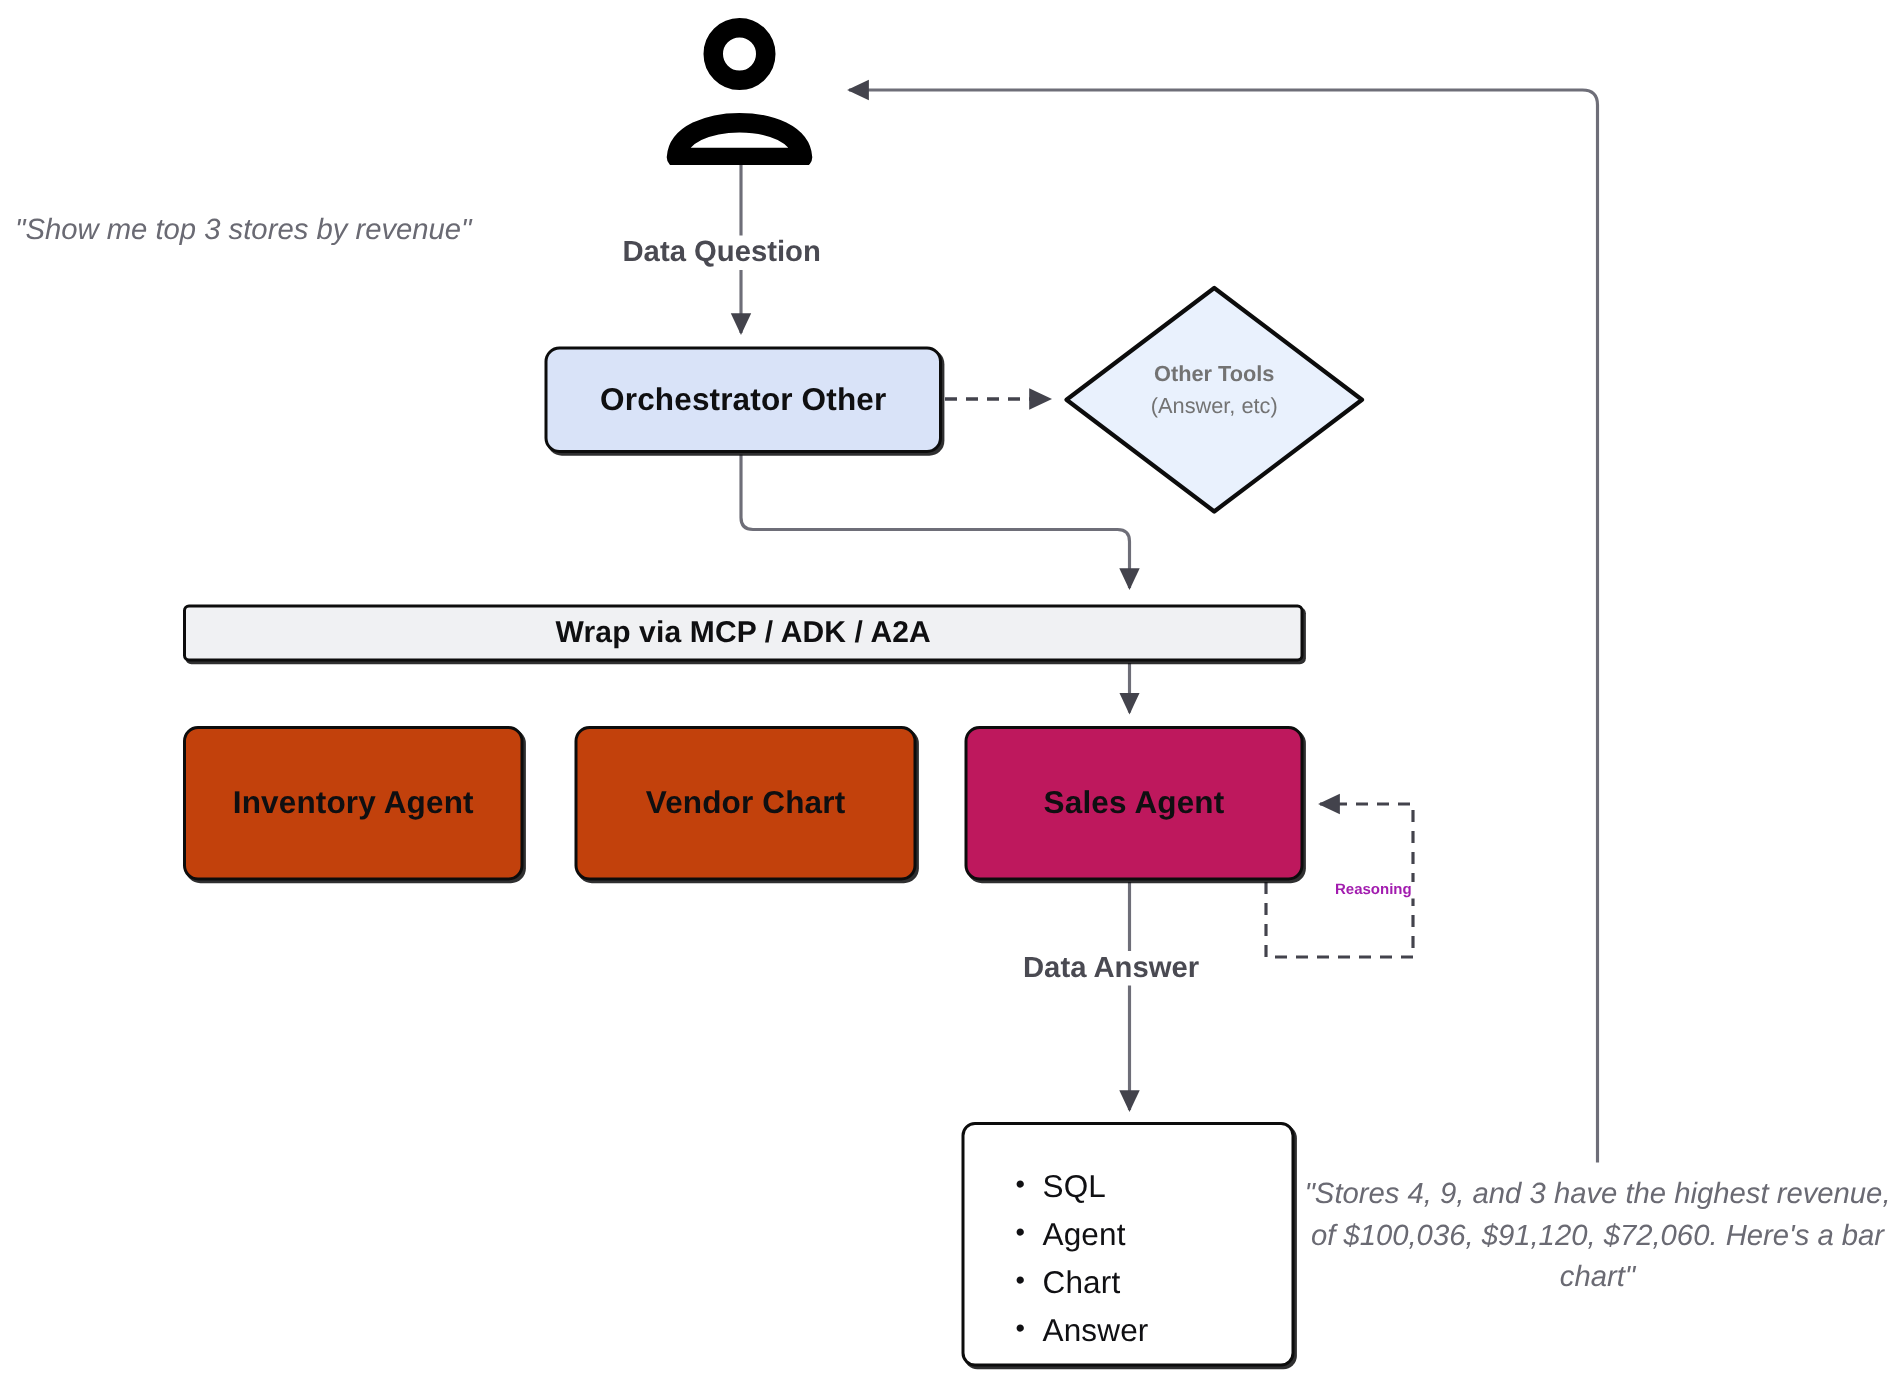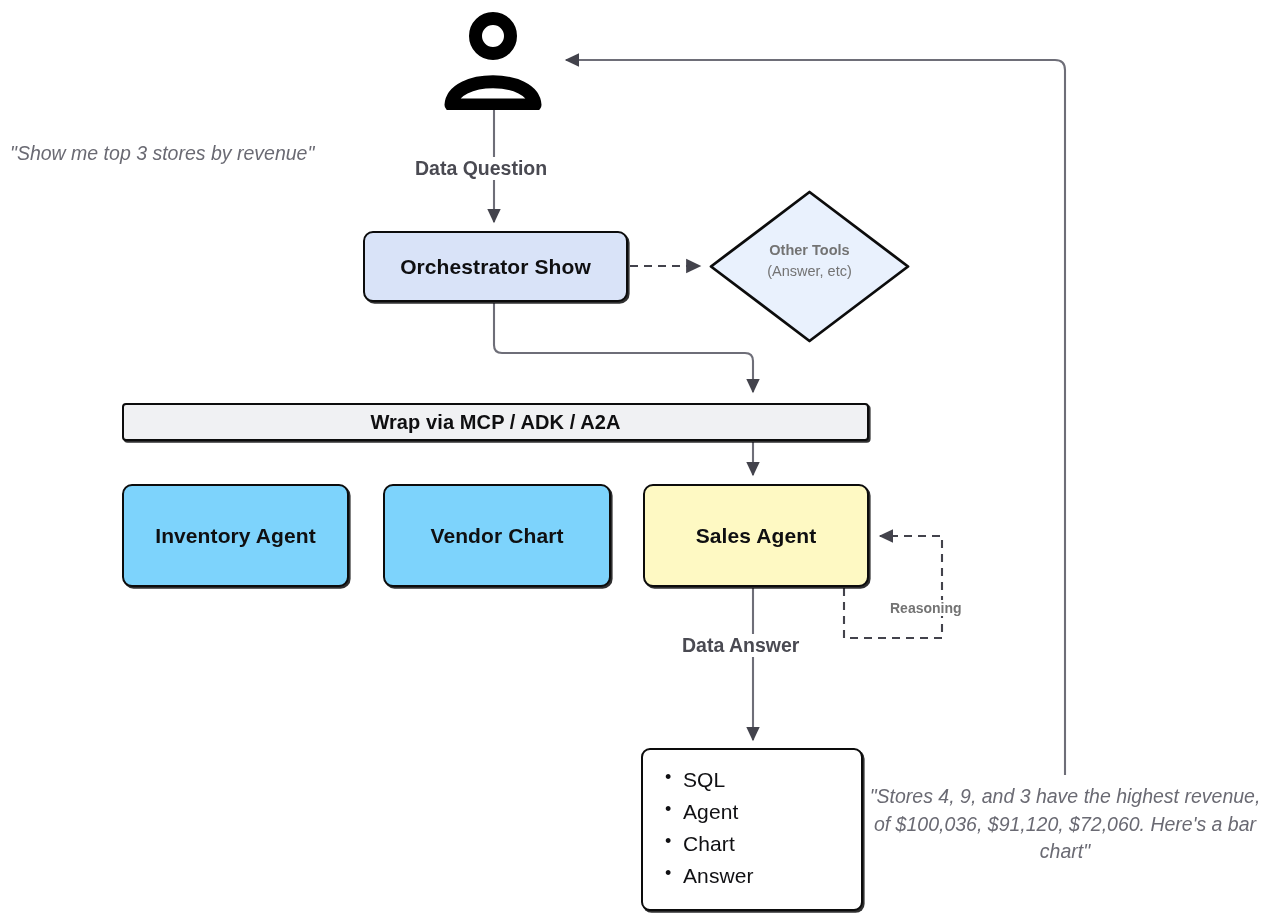--- a/index.html
+++ b/index.html
@@ -35,22 +35,22 @@
     display: flex;
     align-items: center;
     justify-content: center;
     text-align: center;
     color: #0f0f11;
     font-weight: bold;
     letter-spacing: .1px;
     box-shadow: 1.6px 1.8px 0 rgba(10,10,12,.85);
   }
   .node-blue   { background: #d9e3f8; }
-  .node-cream  { background: #7dd3fc; }
-  .node-green  { background: #fef9c3; }
+  .node-cream  { background: #c2410c; }
+  .node-green  { background: #be185d; }
   .node-grey   { background: #f0f1f3; }
   .node-white  { background: #ffffff; }
 
   #orchestrator {
     left: 363px; top: 231px; width: 265px; height: 71px;
     font-size: 21px;
   }
   #mcp-bar {
     left: 122px; top: 403px; width: 747px; height: 38px;
     font-size: 20px; border-radius: 4px;
@@ -59,21 +59,21 @@
   #vendor-agent    { left: 383px; top: 484px; width: 228px; height: 103px; font-size: 21px; }
   #sales-agent     { left: 643px; top: 484px; width: 226px; height: 103px; font-size: 21px; }
 
   #output-box {
     left: 641px; top: 748px; width: 222px; height: 163px;
     border-radius: 9px;
     display: block;
     padding: 14px 0 0 22px;
   }
   #output-box ul {
-    margin: 0; padding: 0; list-style: none;
+    margin: 12px; padding: 0; list-style: none;
   }
   #output-box li {
     font-size: 21px;
     font-weight: normal;
     color: #101013;
     line-height: 1.52;
     text-align: left;
     position: relative;
     padding-left: 18px;
   }
@@ -115,23 +115,23 @@
     font-weight: bold;
     font-size: 19.5px;
     white-space: nowrap;
     background: #ffffff;
     padding: 0 6px;
     text-align: right;
   }
   #label-data-question { left: 409px; top: 157px; }
   #label-data-answer   { left: 676px; top: 634px; }
   #label-reasoning {
-    left: 884px; top: 600px;
-    font-size: 14px;
-    color: #737373;
+    left: 884px; top: 588px;
+    font-size: 10px;
+    color: #a21caf;
   }
 
   .quote {
     position: absolute;
     color: #6a6a73;
     font-style: italic;
     font-size: 19.5px;
     line-height: 1.42;
   }
   #quote-user {
@@ -204,21 +204,21 @@
   <div class="quote" id="quote-user">"Show me top 3 stores by revenue"</div>
 
   <div class="quote" id="quote-answer">"Stores 4, 9, and 3 have the highest revenue, of $100,036, $91,120, $72,060. Here's a bar chart"</div>
 
   <div class="edge-label" id="label-data-question">Data Question</div>
 
   <div class="edge-label" id="label-data-answer">Data Answer</div>
 
   <div class="edge-label" id="label-reasoning">Reasoning</div>
 
-  <div class="node node-blue" id="orchestrator">Orchestrator Show</div>
+  <div class="node node-blue" id="orchestrator">Orchestrator Other</div>
 
   <div id="other-tools">
     <div class="dmlabel">
       <span class="dm-title">Other Tools</span>
       <span class="dm-sub">(Answer, etc)</span>
     </div>
   </div>
 
   <div class="node node-grey" id="mcp-bar">Wrap via MCP / ADK / A2A</div>
 

